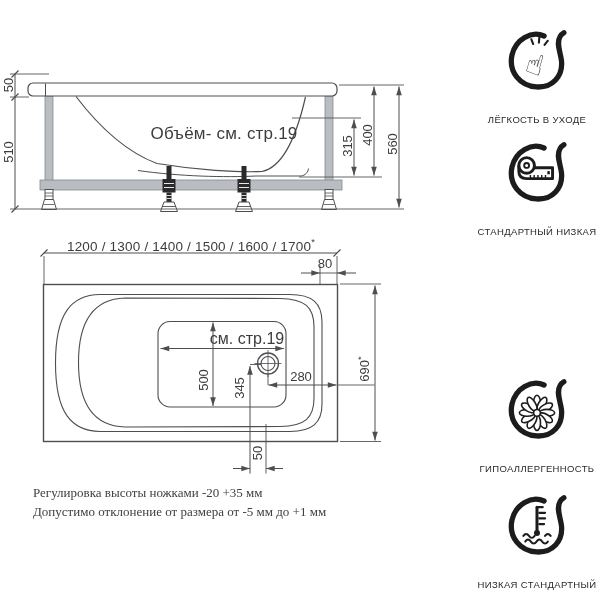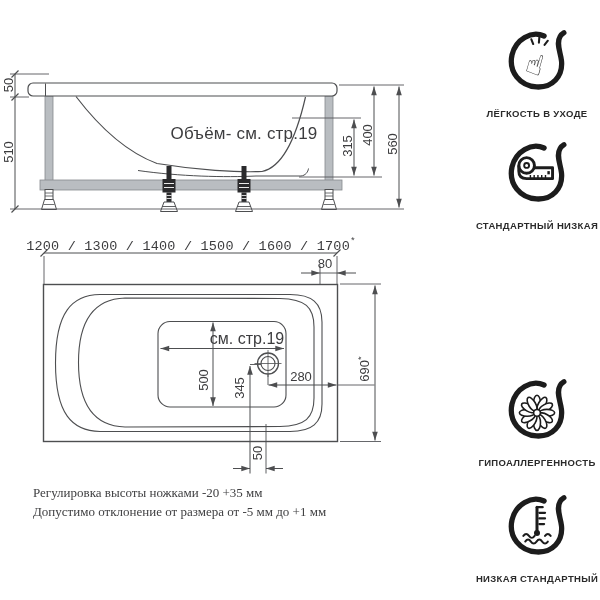--- a/index.html
+++ b/index.html
@@ -5,28 +5,28 @@
   html,body{margin:0;padding:0;}
   body{
     width:600px;height:600px;position:relative;background:#ffffff;
     font-family:"Liberation Sans", sans-serif;color:#3c3c3e;overflow:hidden;
   }
   #linework{position:absolute;left:0;top:0;z-index:1;}
   .lbl{position:absolute;z-index:2;white-space:nowrap;color:#3c3c3e;}
   .dim{font-size:13px;transform:translate(-50%,-50%);}
   .rot{font-size:13px;transform:translate(-50%,-50%) rotate(-90deg);}
   .volume{font-size:17px;transform:translate(-50%,-50%);letter-spacing:.2px;}
-  .lengths{font-size:13.5px;transform:translate(-50%,-50%);letter-spacing:.2px;font-family:Liberation Mono, monospace;}
+  .lengths{font-size:13.5px;transform:translate(-50%,-50%);letter-spacing:.2px;}
   .seepage{font-size:16px;transform:translate(-50%,-50%);}
   sup{font-size:70%;}
   .note{font-size:13px;color:#404042;font-family:Liberation Serif, serif;}
   .features{position:absolute;left:474px;top:0;width:126px;height:600px;z-index:2;}
   .feature{position:absolute;left:0;width:126px;text-align:center;}
   .feature svg{display:inline-block;}
-  .feature-label{margin-top:10px;font-size:9.5px;letter-spacing:.35px;color:#2a2a2a;font-weight:700;}
+  .feature-label{margin-top:16px;font-size:9.5px;letter-spacing:.35px;color:#2a2a2a;font-weight:400;}
   .f1{top:28px;}.f2{top:140px;}.f3{top:256px;}.f4{top:377px;}.f5{top:493px;}
 </style>
 </head>
 <body>
 
 <svg id="linework" width="600" height="600" viewBox="0 0 600 600">
   <defs>
     <marker id="arr" viewBox="0 0 10 8" markerWidth="10" markerHeight="8" refX="9.2" refY="4" orient="auto-start-reverse" markerUnits="userSpaceOnUse">
       <path d="M0.5,1.2 L9.2,4 L0.5,6.8 Z" fill="#4d4e50"></path>
     </marker>
@@ -135,21 +135,21 @@
     <path d="M375 285.5 V440.5" stroke-width="1" marker-start="url(#arr)" marker-end="url(#arr)"></path>
 
     <path d="M266 424 V473.5" stroke-width="0.9"></path>
     <path d="M233 468.5 H250" stroke-width="1" marker-end="url(#arr)"></path>
     <path d="M283 468.5 H266" stroke-width="1" marker-end="url(#arr)"></path>
   </g>
 </svg>
 
 <div class="lbl rot" style="left:8px;top:85px;">50</div>
 <div class="lbl rot" style="left:8px;top:152px;">510</div>
-<div class="lbl volume" style="left:224px;top:134px;margin-left:20px;">Объём- см. стр.19</div>
+<div class="lbl volume" style="left:224px;top:134px;">Объём- см. стр.19</div>
 <div class="lbl rot" style="left:347px;top:146px;">315</div>
 <div class="lbl rot" style="left:367px;top:135px;">400</div>
 <div class="lbl rot" style="left:392px;top:144px;">560</div>
 
 <div class="lbl lengths" style="left:191px;top:245px;"><span>1200 / 1300 / 1400 / 1500 / 1600 / 1700</span><sup>*</sup></div>
 <div class="lbl dim" style="left:325px;top:263px;">80</div>
 <div class="lbl seepage" style="left:247px;top:339px;">см. стр.19</div>
 <div class="lbl rot" style="left:203px;top:380px;">500</div>
 <div class="lbl rot" style="left:239px;top:388px;">345</div>
 <div class="lbl dim" style="left:301px;top:376px;">280</div>

